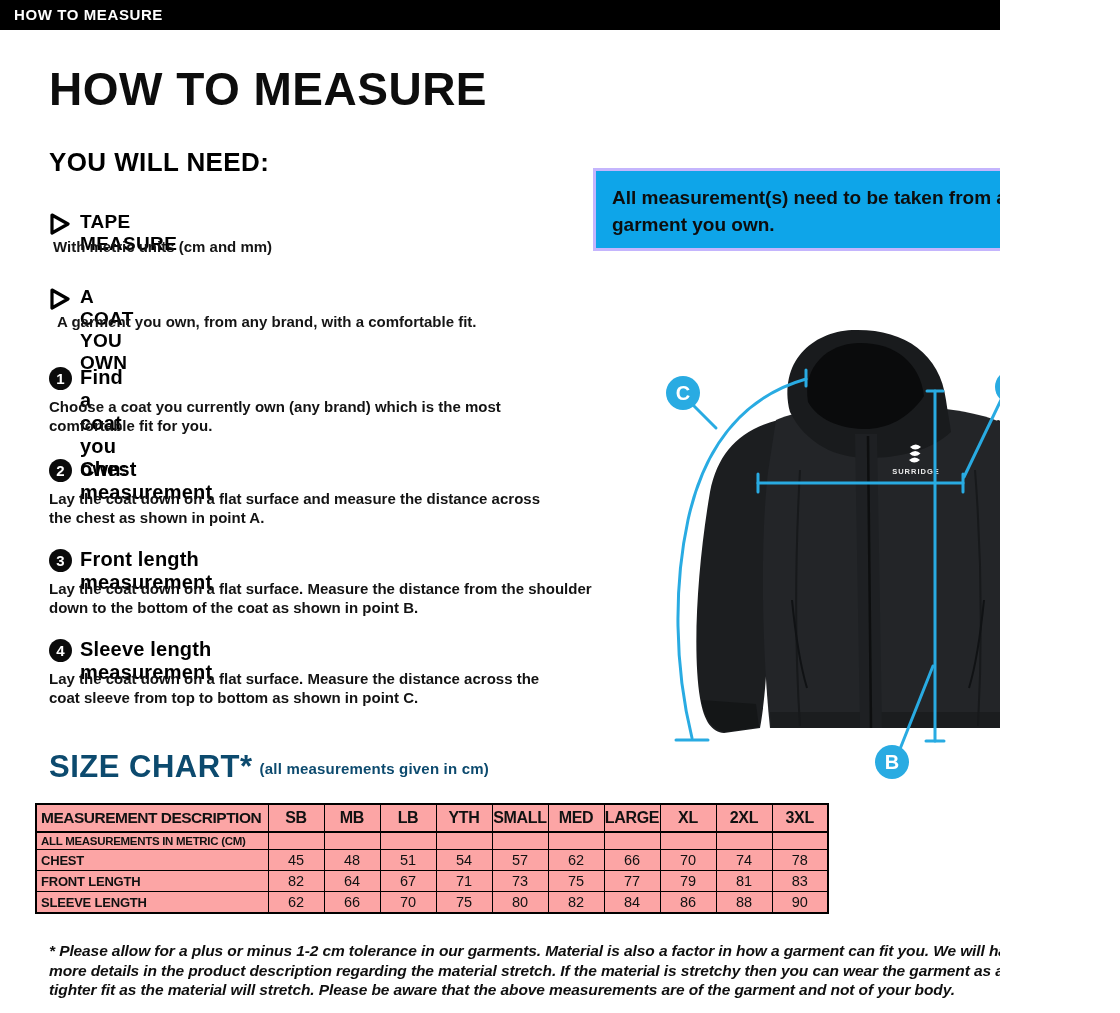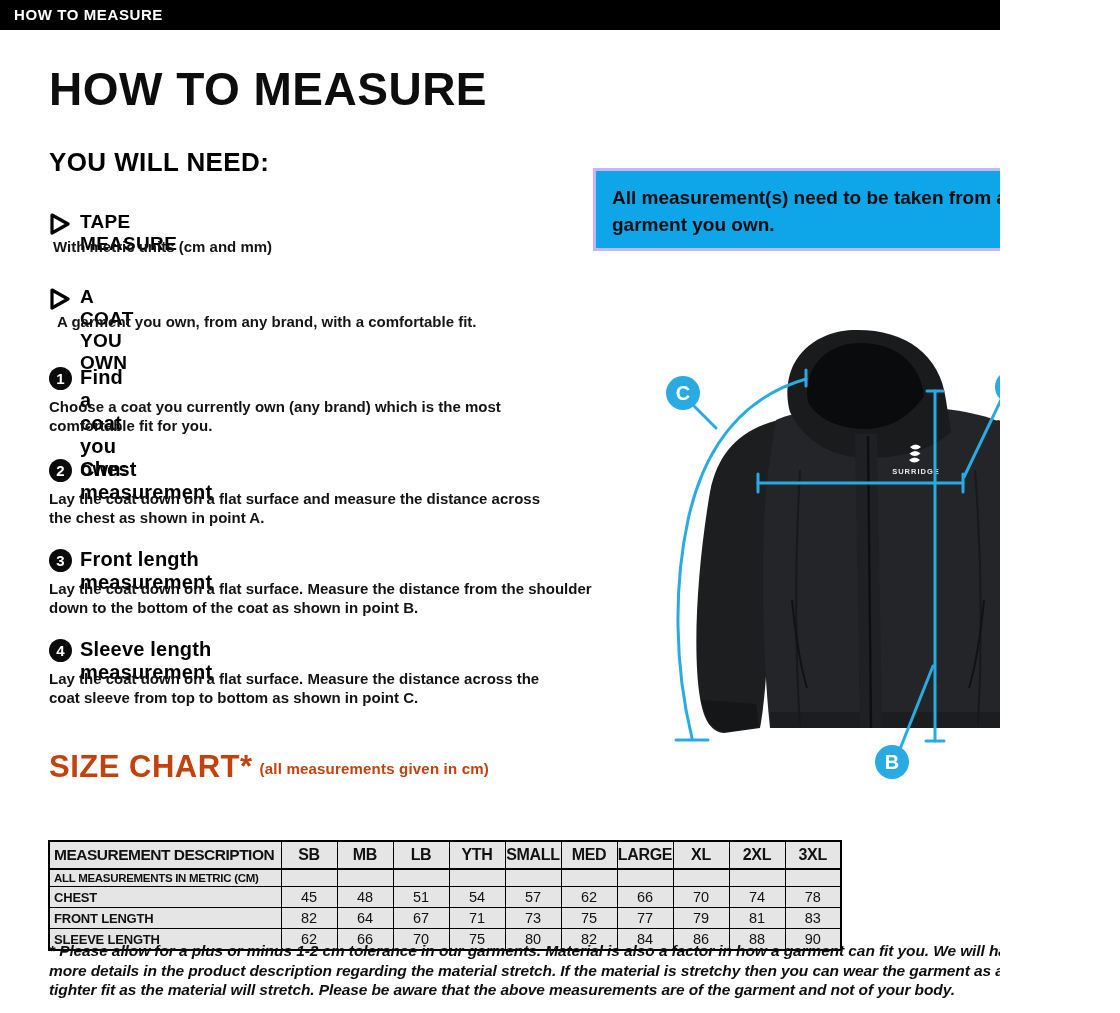--- a/index.html
+++ b/index.html
@@ -27,24 +27,24 @@
   .note-text{padding:13px 16px 0 16px;font-size:19px;font-weight:800;line-height:27px;
              color:#0d0d0d;white-space:pre-line;}
 
   
   .step-circle{width:23px;height:23px;border-radius:50%;background:#0b0b0b;color:#fff;
                text-align:center;line-height:23px;font-size:15px;font-weight:bold;}
   .step-title{font-size:20px;font-weight:800;color:#000000;letter-spacing:.2px;}
   .step-desc{font-size:15px;font-weight:bold;color:#131313;line-height:19px;white-space:pre-line;width:600px;}
 
   
-  .sc-head{left:49px;top:749px;font-size:31px;font-weight:800;letter-spacing:.5px;color:#c2410c;}
+  .sc-head{left:49px;top:749px;font-size:31px;font-weight:800;letter-spacing:.5px;color:#0c4a6e;}
   .sc-sub{font-size:15px;font-weight:800;letter-spacing:.2px;position:relative;top:-3px;margin-left:7px;}
 
-  table.size{left:48px;top:803px;border-collapse:collapse;table-layout:fixed;background:#e5e5e5;margin-top:37px;}
+  table.size{left:35px;top:803px;border-collapse:collapse;table-layout:fixed;background:#fca5a5;}
   table.size td,table.size th{border:1px solid #000;padding:0;overflow:hidden;white-space:nowrap;}
   table.size{border:2px solid #000;}
   tr.hdr th{height:26px;font-size:16px;font-weight:bold;letter-spacing:-.3px;border-bottom:2px solid #000;}
   tr.hdr th.lab{text-align:left;padding-left:4px;font-size:15.5px;letter-spacing:-.5px;}
   tr.unit td{height:16px;font-size:11.5px;font-weight:bold;text-align:left;padding-left:4px;letter-spacing:-.3px;}
   tr.data td{height:20px;font-size:14.5px;text-align:center;}
   tr.data td.lab{text-align:left;padding-left:4px;font-size:13px;font-weight:bold;letter-spacing:-.2px;}
 
   .disclaimer{left:49px;top:941px;width:1035px;font-size:15.5px;font-weight:bold;font-style:italic;
               line-height:19.5px;color:#0f0f0f;white-space:pre-line;letter-spacing:-.1px;}

